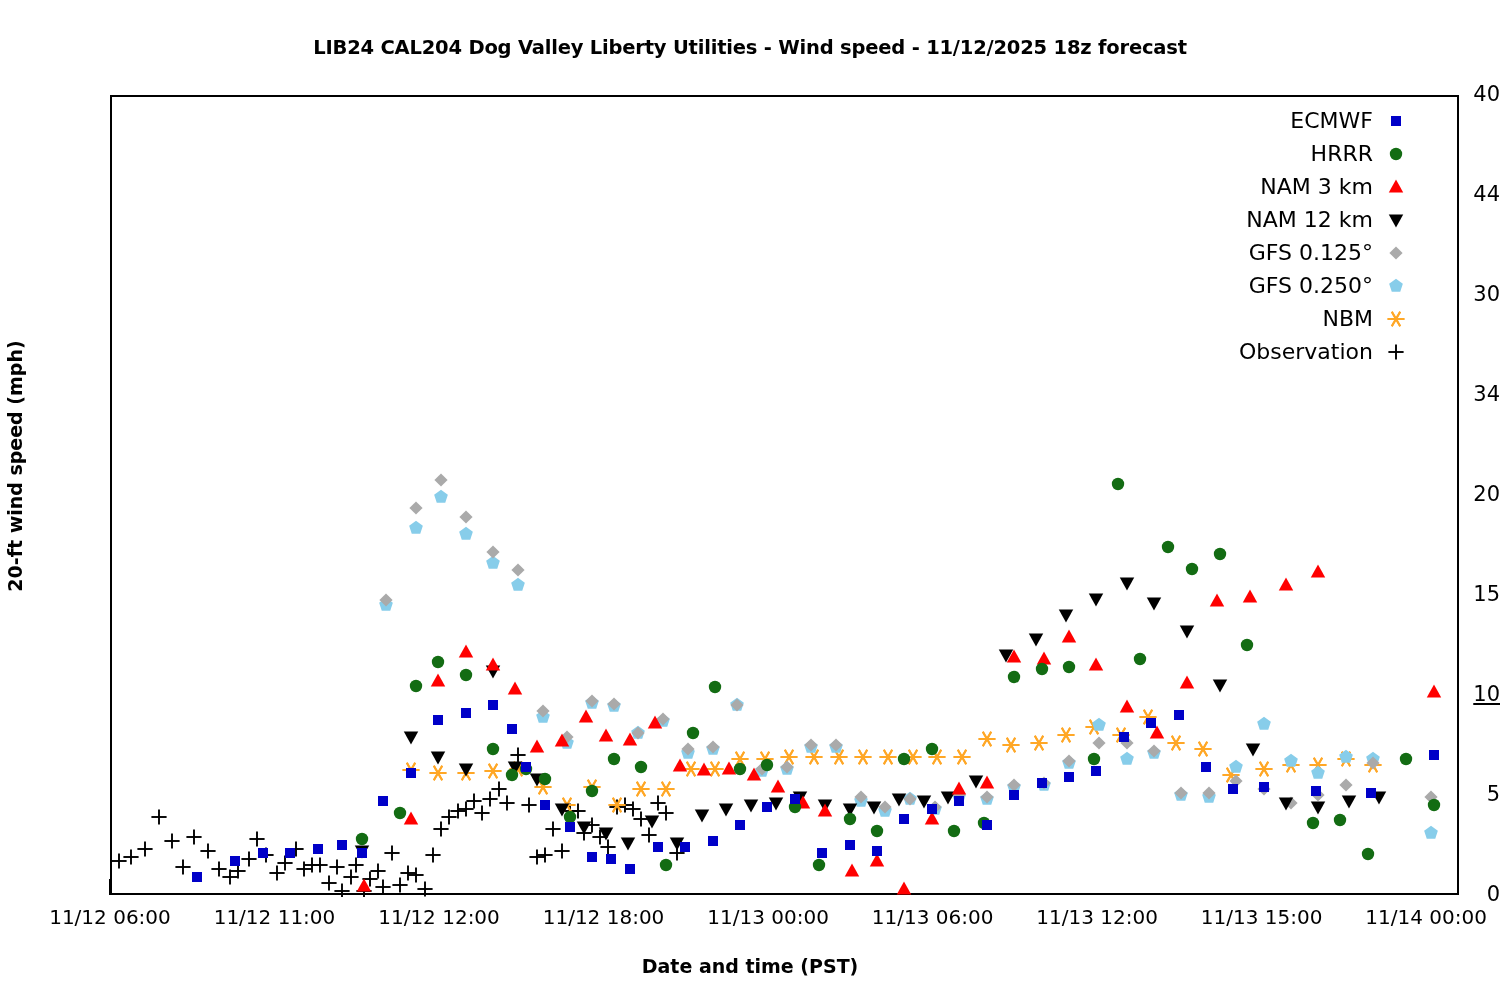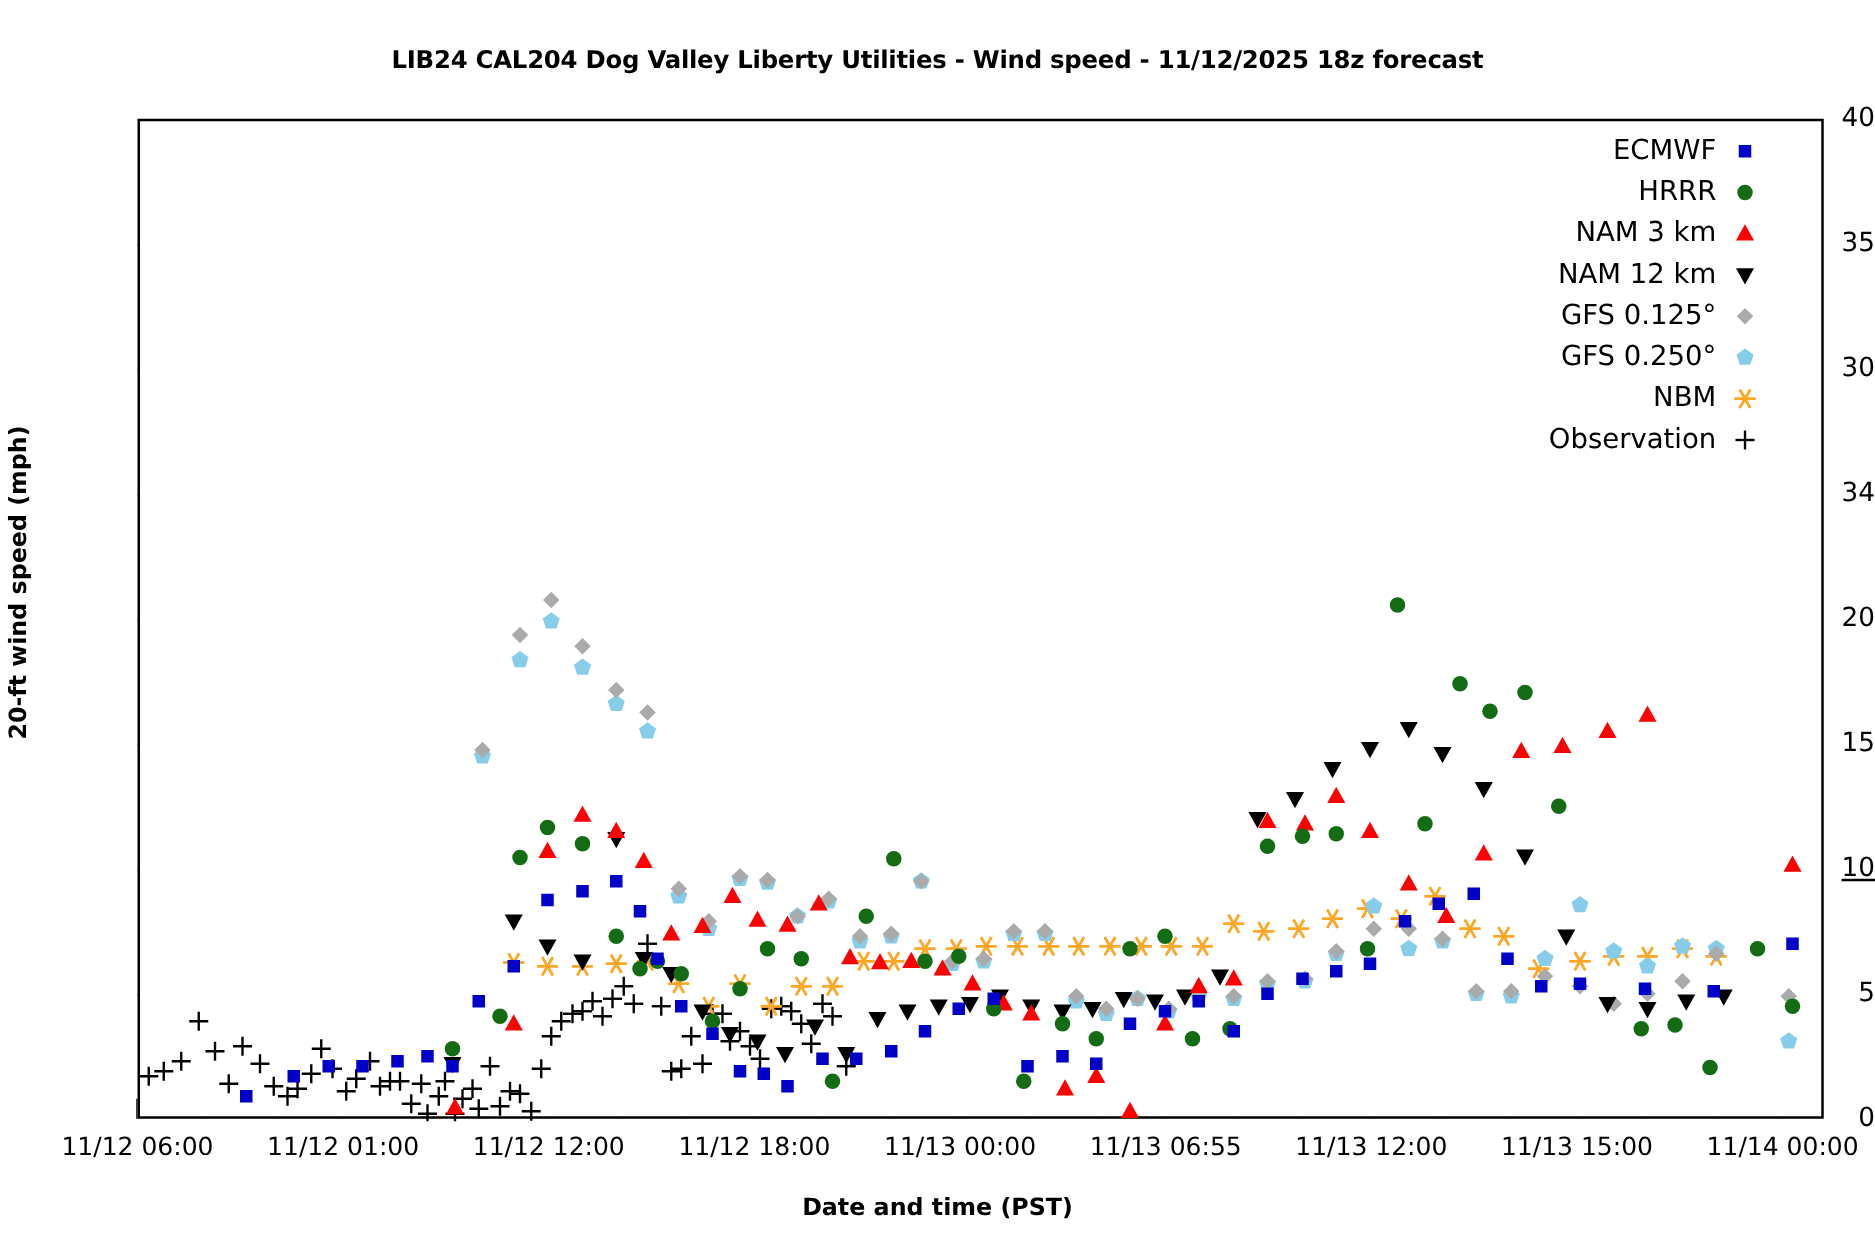--- a/index.html
+++ b/index.html
@@ -71,37 +71,37 @@
       <div class="ytick-label" style="top: 695px; text-decoration: underline;">10</div>
       <div class="ytick-mark" style="top: 695px;"></div>
       <div class="ytick-label" style="top: 595px;">15</div>
       <div class="ytick-mark" style="top: 595px;"></div>
       <div class="ytick-label" style="top: 495px;">20</div>
       <div class="ytick-mark" style="top: 495px;"></div>
       <div class="ytick-label" style="top: 395px;">34</div>
       <div class="ytick-mark" style="top: 395px;"></div>
       <div class="ytick-label" style="top: 295px;">30</div>
       <div class="ytick-mark" style="top: 295px;"></div>
-      <div class="ytick-label" style="top: 195px;">35</div>
+      <div class="ytick-label" style="top: 195px;">44</div>
       <div class="ytick-mark" style="top: 195px;"></div>
       <div class="ytick-label" style="top: 95px;">40</div>
     </div>
   <div id="xticks">
       <div class="xtick-mark" style="left: 109px;"></div>
       <div class="xtick-label" style="left: 0px;">11/12 06:00</div>
       <div class="xtick-mark" style="left: 273.512px;"></div>
-      <div class="xtick-label" style="left: 164.512px;">11/12 01:00</div>
+      <div class="xtick-label" style="left: 164.512px;">11/12 11:00</div>
       <div class="xtick-mark" style="left: 438.024px;"></div>
       <div class="xtick-label" style="left: 329.024px;">11/12 12:00</div>
       <div class="xtick-mark" style="left: 602.537px;"></div>
       <div class="xtick-label" style="left: 493.537px;">11/12 18:00</div>
       <div class="xtick-mark" style="left: 767.049px;"></div>
       <div class="xtick-label" style="left: 658.049px;">11/13 00:00</div>
       <div class="xtick-mark" style="left: 931.561px;"></div>
-      <div class="xtick-label" style="left: 822.561px;">11/13 06:55</div>
+      <div class="xtick-label" style="left: 822.561px;">11/13 06:00</div>
       <div class="xtick-mark" style="left: 1096.07px;"></div>
       <div class="xtick-label" style="left: 987.073px;">11/13 12:00</div>
       <div class="xtick-mark" style="left: 1260.59px;"></div>
       <div class="xtick-label" style="left: 1151.59px;">11/13 15:00</div>
       <div class="xtick-mark" style="left: 1425.1px;"></div>
       <div class="xtick-label" style="left: 1316.1px;">11/14 00:00</div>
       <div class="xtick-minor" style="left: 163.837px;"></div>
       <div class="xtick-minor" style="left: 218.675px;"></div>
       <div class="xtick-minor" style="left: 328.35px;"></div>
       <div class="xtick-minor" style="left: 383.187px;"></div>

